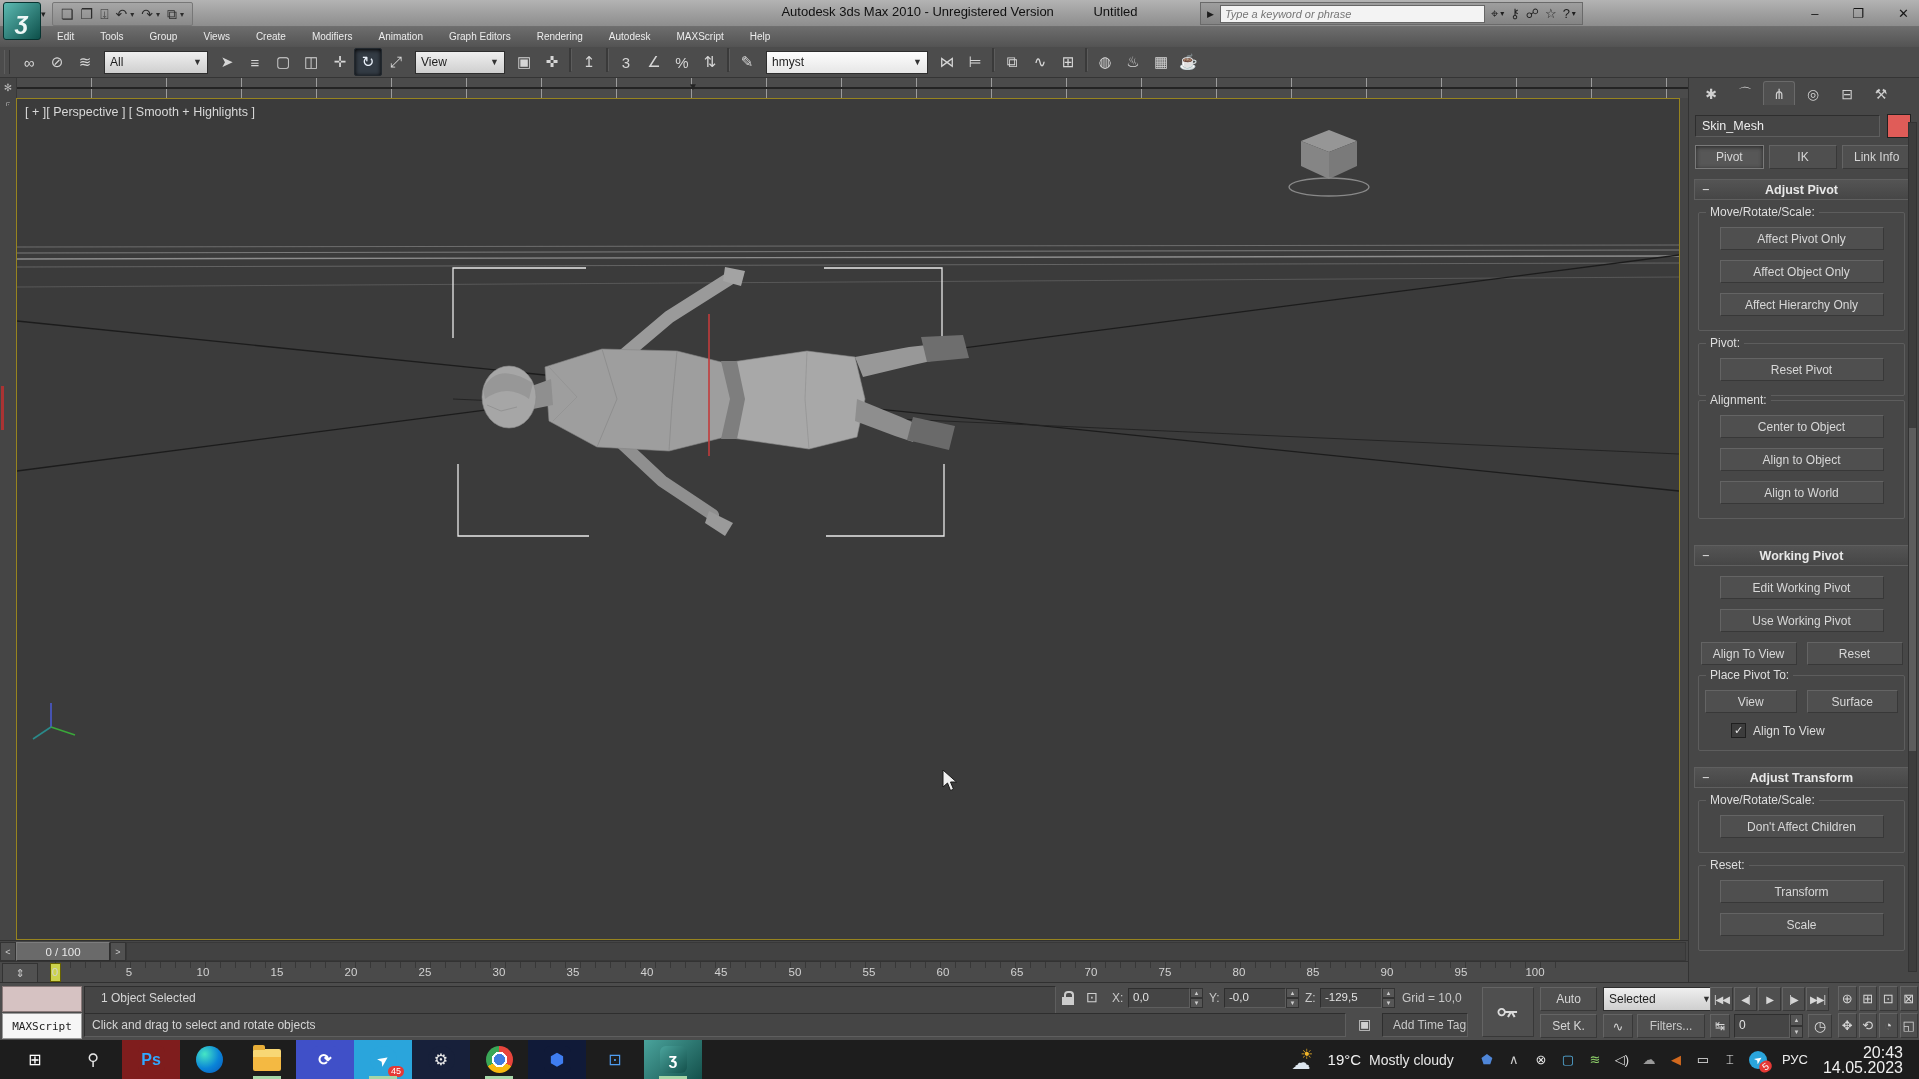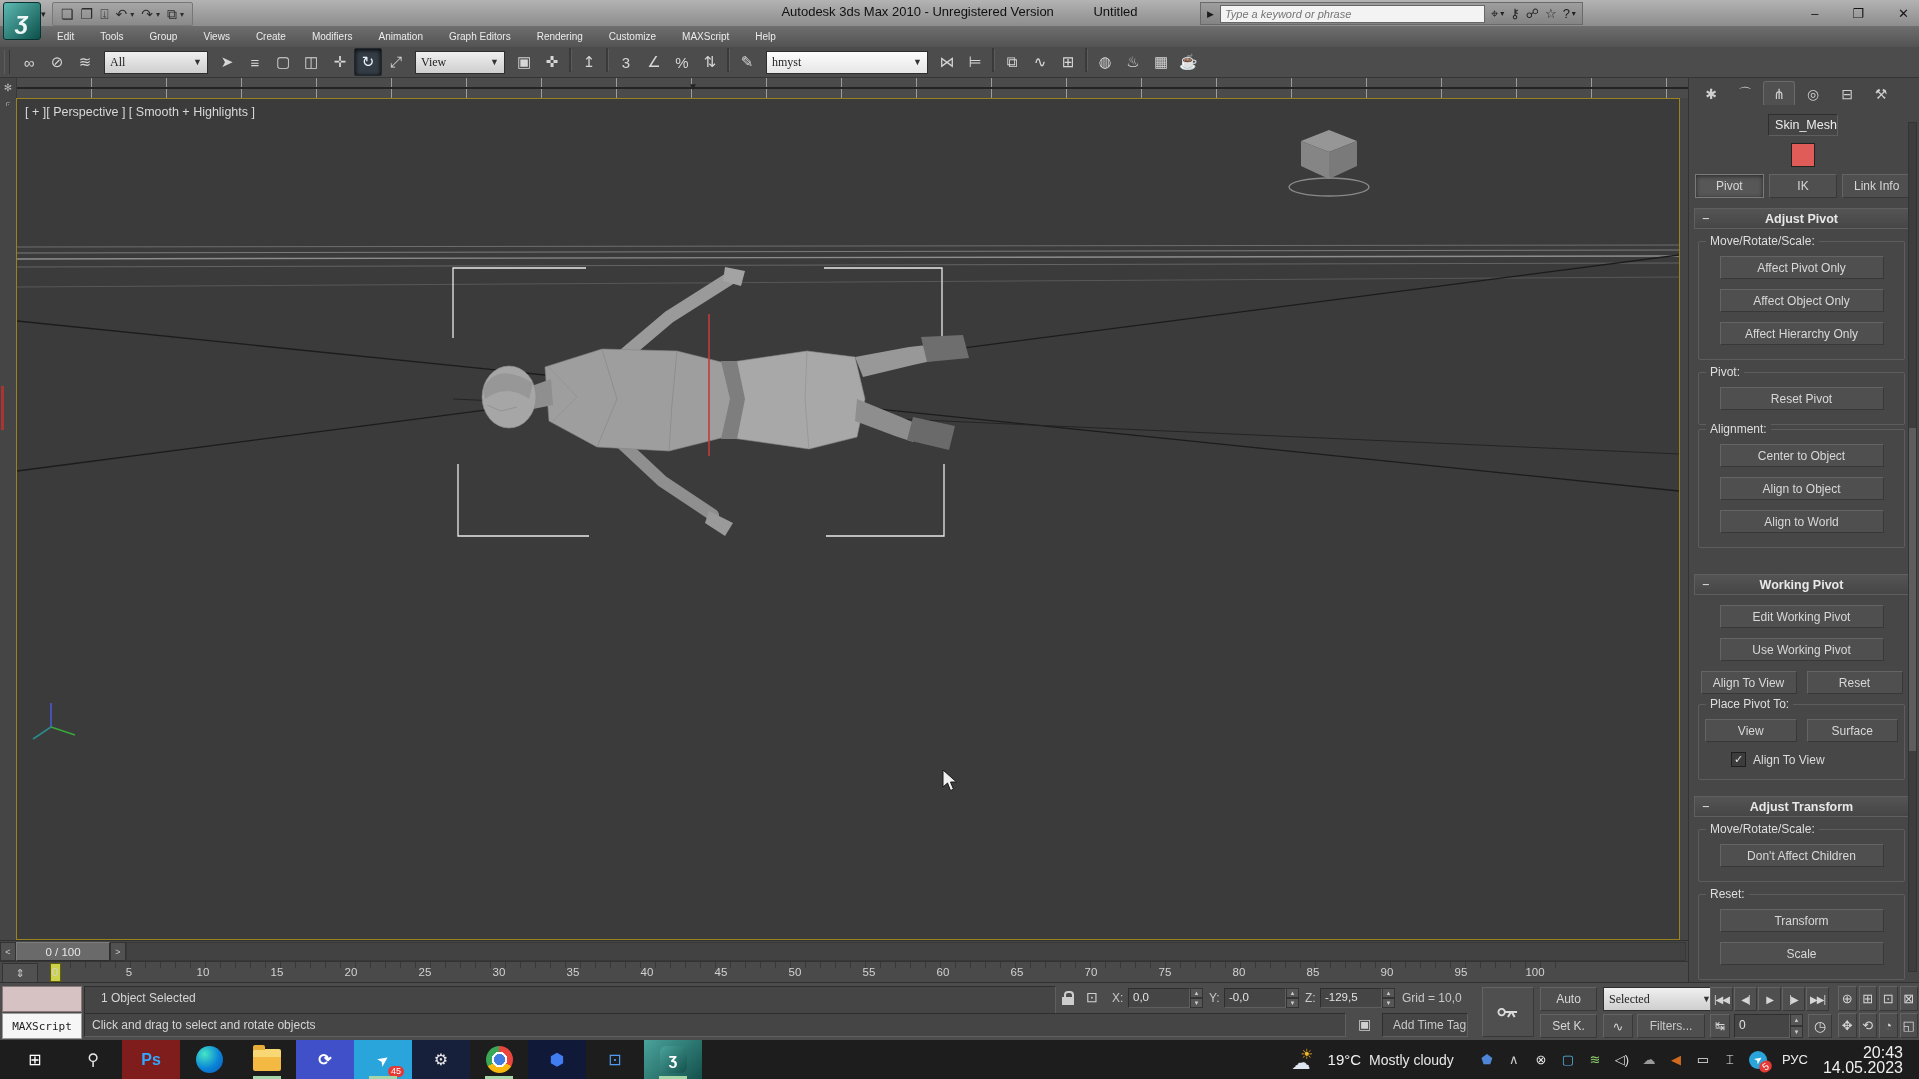--- a/index.html
+++ b/index.html
@@ -32,21 +32,21 @@
   .mitem{padding:0 13px;color:#ececec;font-size:10px;line-height:20px;}
   
   .toolbar{position:absolute;left:0;top:47px;width:1919px;height:31px;background:#4c4c4c;
     border-bottom:1px solid #353535;display:flex;align-items:center;padding-left:4px;box-sizing:border-box;gap:1px;}
   .tbhandle{width:4px;height:24px;border-left:1px solid #5e5e5e;border-right:1px solid #353535;margin:0 4px 0 0;}
   .tbi{min-width:26px;height:26px;display:flex;align-items:center;justify-content:center;
     color:#d6d6d6;font-size:15px;border:1px solid transparent;border-radius:2px;}
   .tbi.active{background:#333b44;border-color:#22282e;box-shadow:inset 0 1px 4px #000;color:#eaf1fa;}
   .tbi.sep{min-width:1px;width:1px;height:22px;background:#3a3a3a;border-right:1px solid #5c5c5c;border-radius:0;margin:0 3px;}
   .dd{height:21px;background:linear-gradient(#efefef,#cfcfcf);color:#1d1d1d;border:1px solid #2e2e2e;
-    display:flex;align-items:center;justify-content:space-between;padding:0 5px;margin:0 4px;font-size:12px;font-family:Liberation Serif, serif;}
+    display:flex;align-items:center;justify-content:space-between;padding:0 5px;margin:0 4px;font-size:12px;}
   .dd .car{font-size:9px;color:#333;margin-left:8px;}
   
   .vruler{position:absolute;left:16px;top:78px;width:1903px;height:20px;background:#4b4b4b;
     background-image:
       linear-gradient(to bottom, transparent 9px,#242424 9px,#242424 11px,transparent 11px),
       repeating-linear-gradient(to right,#9c9c9c 0 1px,transparent 1px 75px);}
   .vr-marker{position:absolute;left:672px;top:3px;color:#242424;font-size:10px;}
   .leftstrip{position:absolute;left:0;top:78px;width:16px;height:862px;background:#454545;border-right:1px solid #383838;}
   .ls-ic{display:block;text-align:center;color:#b5b5b5;font-size:10px;margin-top:4px;}
   .ls-red{position:absolute;left:1px;top:308px;width:3px;height:44px;background:#a33;}
@@ -108,21 +108,21 @@
   .framespin span{flex:1;background:#565656;border:1px solid #333;color:#ccc;font-size:6px;display:flex;align-items:center;justify-content:center;}
   .timecfg{position:absolute;left:1808px;top:31px;width:24px;height:24px;font-size:14px;}
   .navgrid{position:absolute;left:1838px;top:3px;width:80px;display:grid;grid-template-columns:repeat(4,1fr);grid-gap:2px;}
   .nv{height:25px;font-size:13px;}
   
   .cpanel{position:absolute;left:1688px;top:78px;width:231px;height:904px;background:#474747;border-left:1px solid #333;box-sizing:border-box;}
   .ctabs{display:flex;padding:3px 4px 0 6px;gap:2px;}
   .ctab{width:30px;height:23px;display:flex;align-items:center;justify-content:center;font-size:14px;color:#cfcfcf;
     border:1px solid transparent;border-bottom:none;}
   .ctab.active{background:#505050;border-color:#6a6a6a;border-radius:3px 3px 0 0;}
-  .namerow{display:flex;align-items:center;gap:7px;margin:9px 8px 7px 6px;flex-direction:column;}
+  .namerow{display:flex;align-items:center;gap:7px;margin:9px 8px 7px 6px;}
   .namefield{flex:1;height:22px;line-height:20px;padding-left:6px;color:#ececec;font-size:12.5px;}
   .swatch{width:22px;height:22px;background:#e05c58;border:1px solid #222;}
   .moderow{display:flex;gap:5px;margin:0 8px 10px 6px;}
   .modebtn{flex:1;height:24px;font-size:12px;}
   .modebtn.active{background:#575757;border-color:#7a7a7a;box-shadow:inset 0 1px 4px #262626;}
   .rollout{margin:0 10px 12px 5px;}
   .rhead{height:19px;background:linear-gradient(#545454,#464646);border:1px solid #5f5f5f;
     display:flex;align-items:center;justify-content:center;position:relative;font-weight:bold;color:#e8e8e8;font-size:12.5px;}
   .rhead .minus{position:absolute;left:7px;font-weight:normal;}
   .rbody{padding:10px 2px 2px 2px;}
@@ -228,21 +228,21 @@
 
   <div class="mitem">Edit</div>
       <div class="mitem">Tools</div>
       <div class="mitem">Group</div>
       <div class="mitem">Views</div>
       <div class="mitem">Create</div>
       <div class="mitem">Modifiers</div>
       <div class="mitem">Animation</div>
       <div class="mitem">Graph Editors</div>
       <div class="mitem">Rendering</div>
-      <div class="mitem">Customize</div>
+      <div class="mitem">Autodesk</div>
       <div class="mitem">MAXScript</div>
       <div class="mitem">Help</div>
     </div>
 
   <div class="toolbar">
     <div class="tbhandle"></div>
     <span style="display:flex">
         <span class="tbi">∞</span>
         <span class="tbi">⊘</span>
         <span class="tbi">≋</span>

